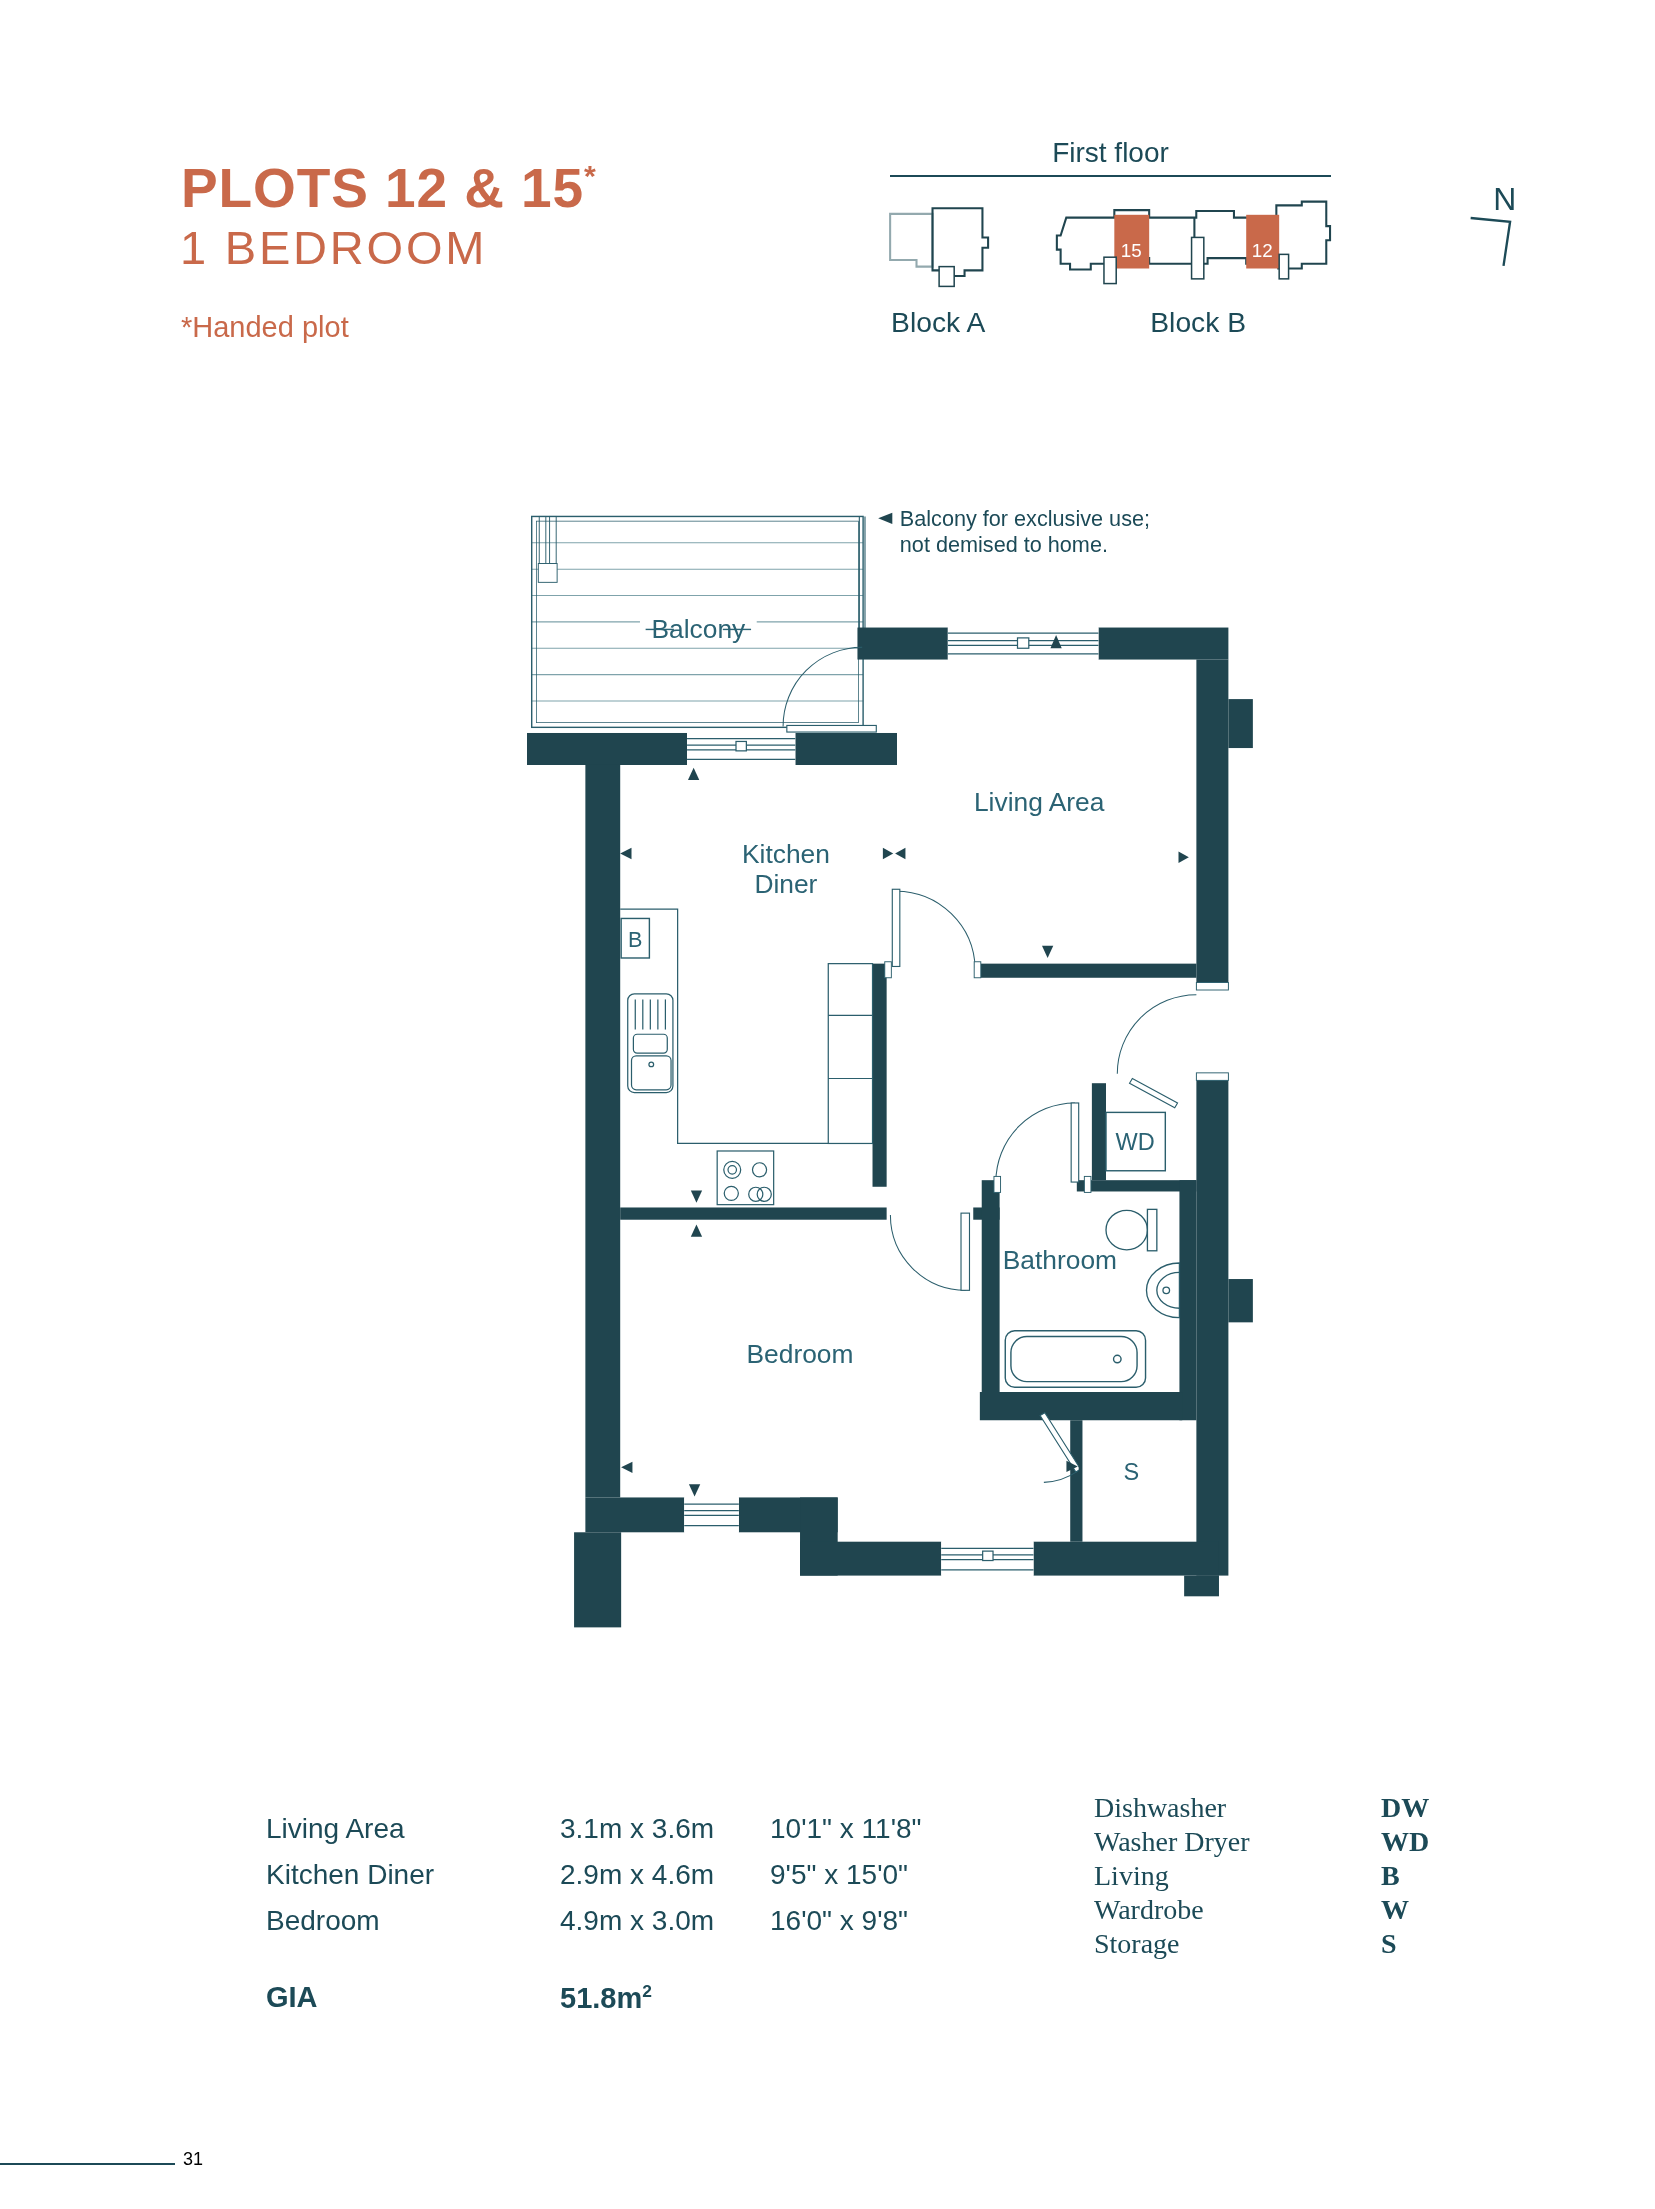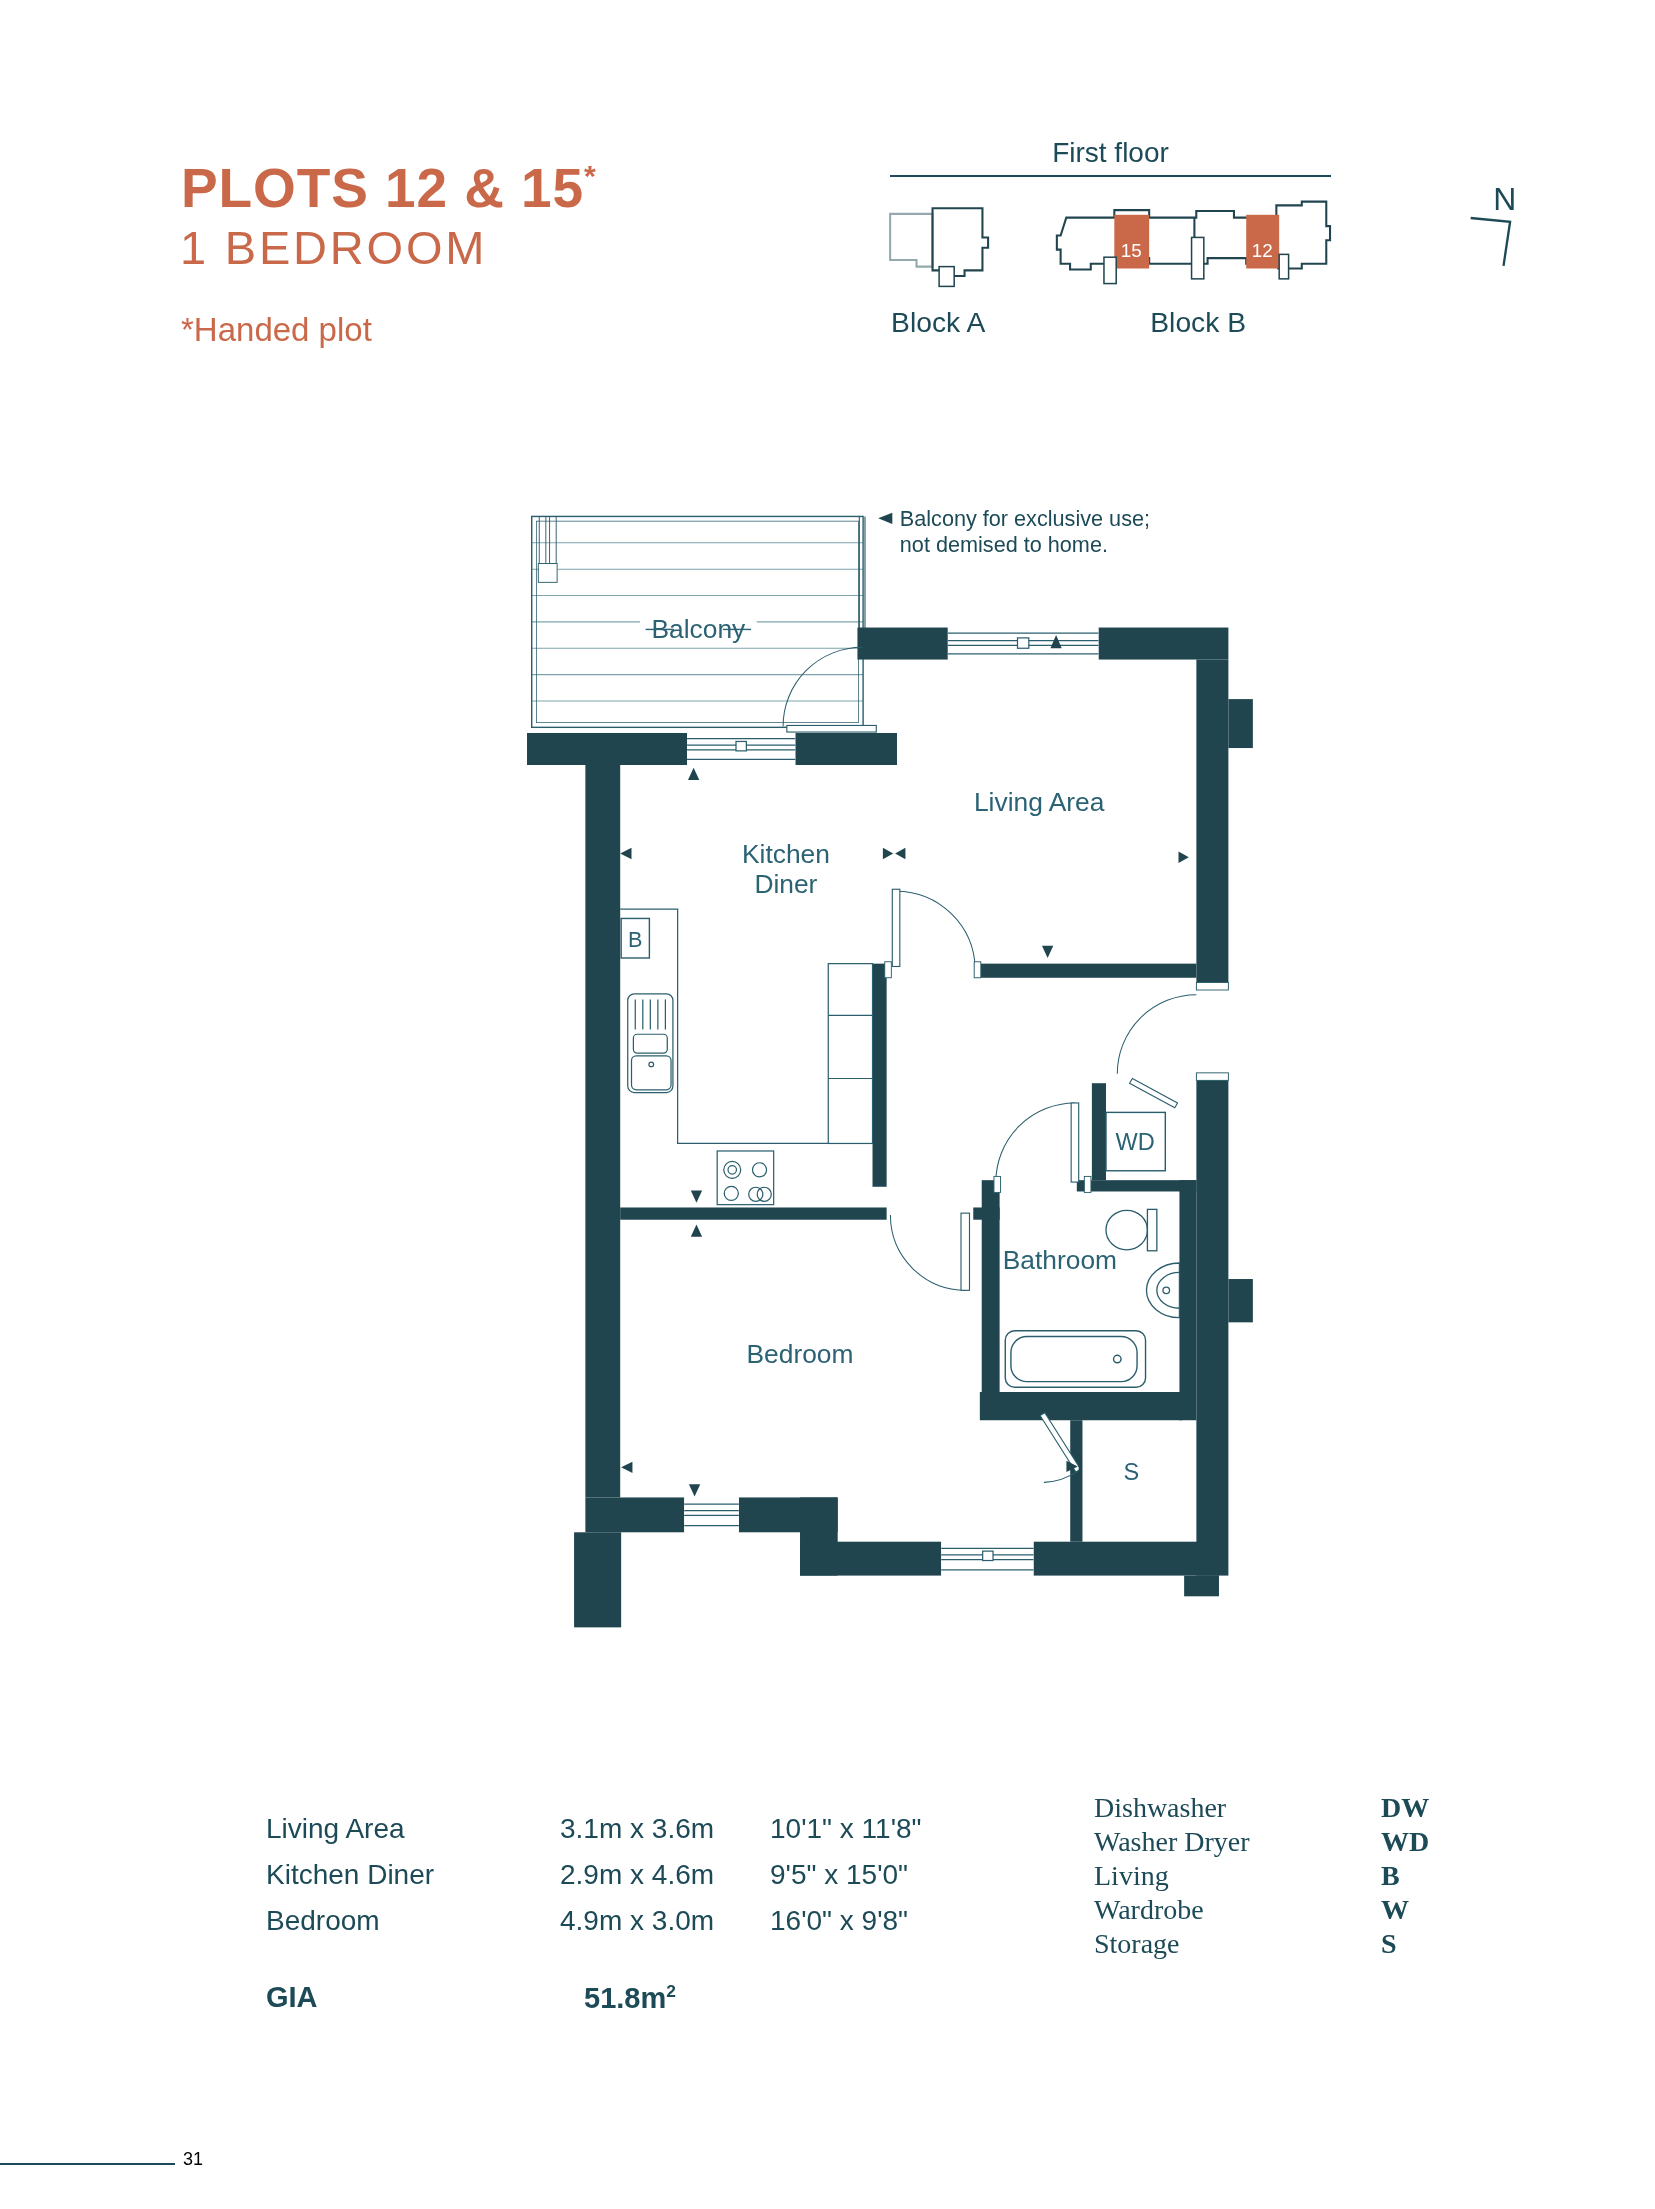--- a/index.html
+++ b/index.html
@@ -3,33 +3,33 @@
 <meta charset="utf-8">
 <style>
   html,body{margin:0;padding:0;background:#fff;}
   .page{position:relative;width:1655px;height:2210px;background:#ffffff;overflow:hidden;
         font-family:"Liberation Sans",sans-serif;color:#1C4A57;}
   .abs{position:absolute;}
   
   .title{left:181px;top:156px;font-size:55px;font-weight:bold;color:#C9694A;letter-spacing:0.9px;}
   .title sup{font-size:55%;position:relative;top:-1.9px;}
   .subtitle{left:180px;top:220px;font-size:47px;font-weight:normal;color:#C9694A;letter-spacing:2.8px;}
-  .note{left:181px;top:311px;font-size:33px;color:#C9694A;}
+  .note{left:181px;top:311px;font-size:29px;color:#C9694A;}
   
   .floor-label{left:960px;top:137px;width:301px;text-align:center;font-size:28px;color:#1C4A57;}
   .floor-rule{left:890px;top:175px;width:441px;height:1.9px;background:#1C4A57;}
   
   .dims{left:266px;top:1813px;width:716px;font-size:28px;color:#1C4A57;}
   .dim-row{position:relative;height:46px;}
   .dim-row span{position:absolute;top:0;white-space:nowrap;}
   .dim-room{left:0;}
   .dim-metric{left:294px;}
   .dim-imperial{left:504px;}
   .gia{left:266px;top:1981px;font-size:29px;font-weight:bold;color:#1C4A57;}
-  .gia .gia-val{position:absolute;left:294px;top:0;white-space:nowrap;margin-left:24px;}
+  .gia .gia-val{position:absolute;left:294px;top:0;white-space:nowrap;}
   .gia sup{font-size:60%;}
   
   .legend{left:1094px;top:1792px;width:395px;font-size:28px;color:#1C4A57;font-family:Liberation Serif, serif;}
   .legend-row{position:relative;height:34px;}
   .legend-row span{position:absolute;top:0;white-space:nowrap;}
   .legend-code{left:287px;font-weight:bold;}
   
   .page-rule{left:0;top:2163px;width:175px;height:1.9px;background:#1C4A57;}
   .page-num{left:183px;top:2149px;font-size:18px;color:#000000;}
   svg text{font-family:"Liberation Sans",sans-serif;}

